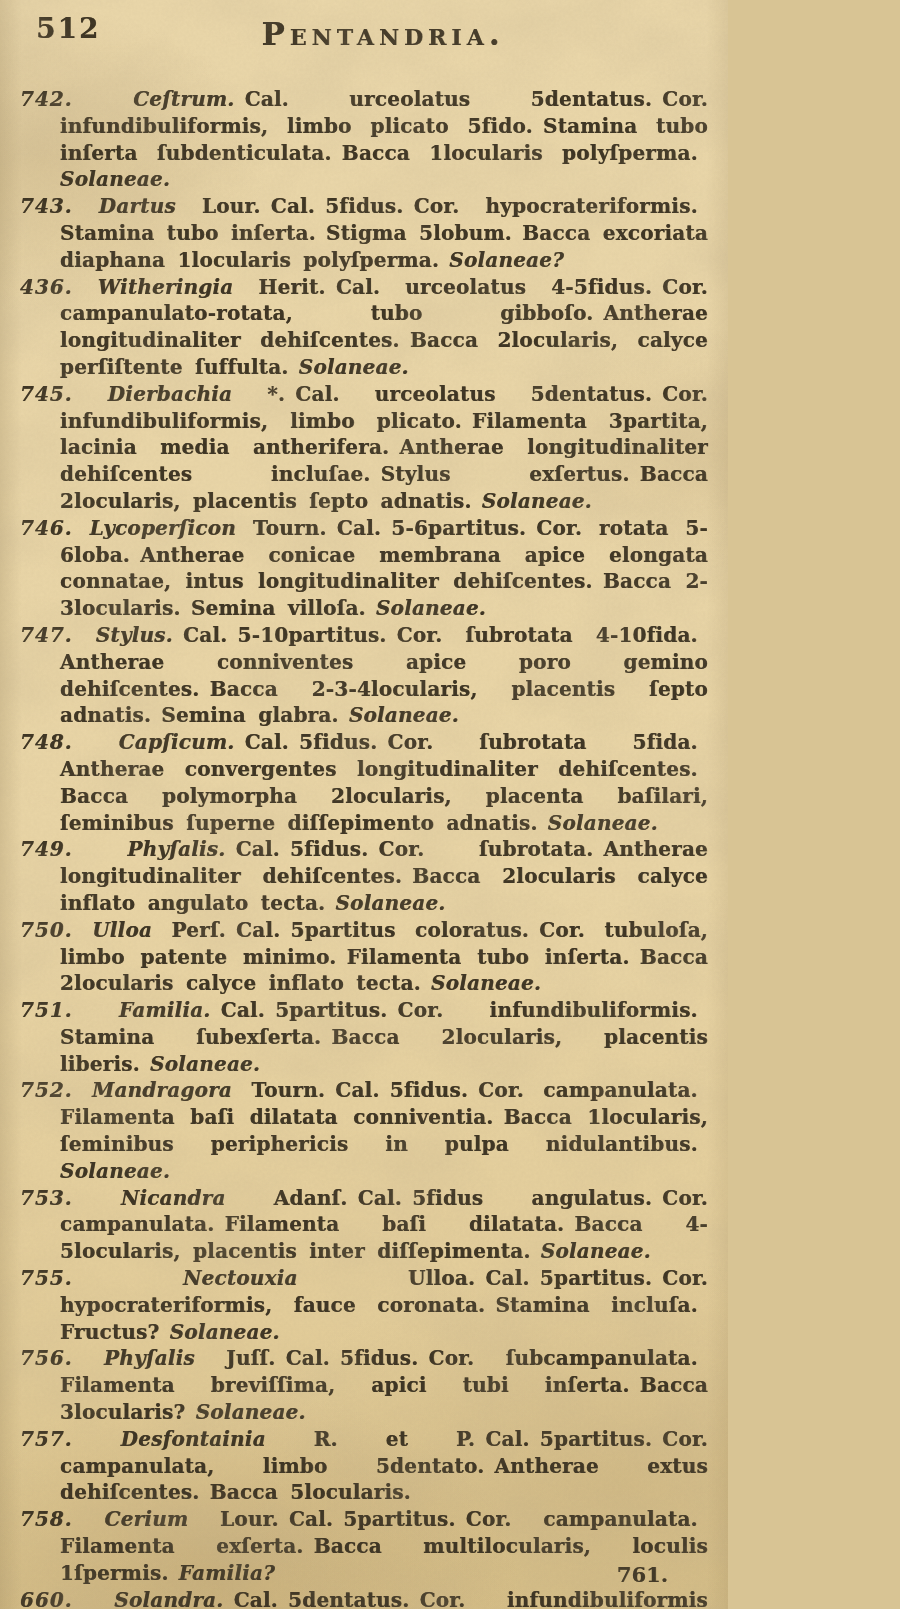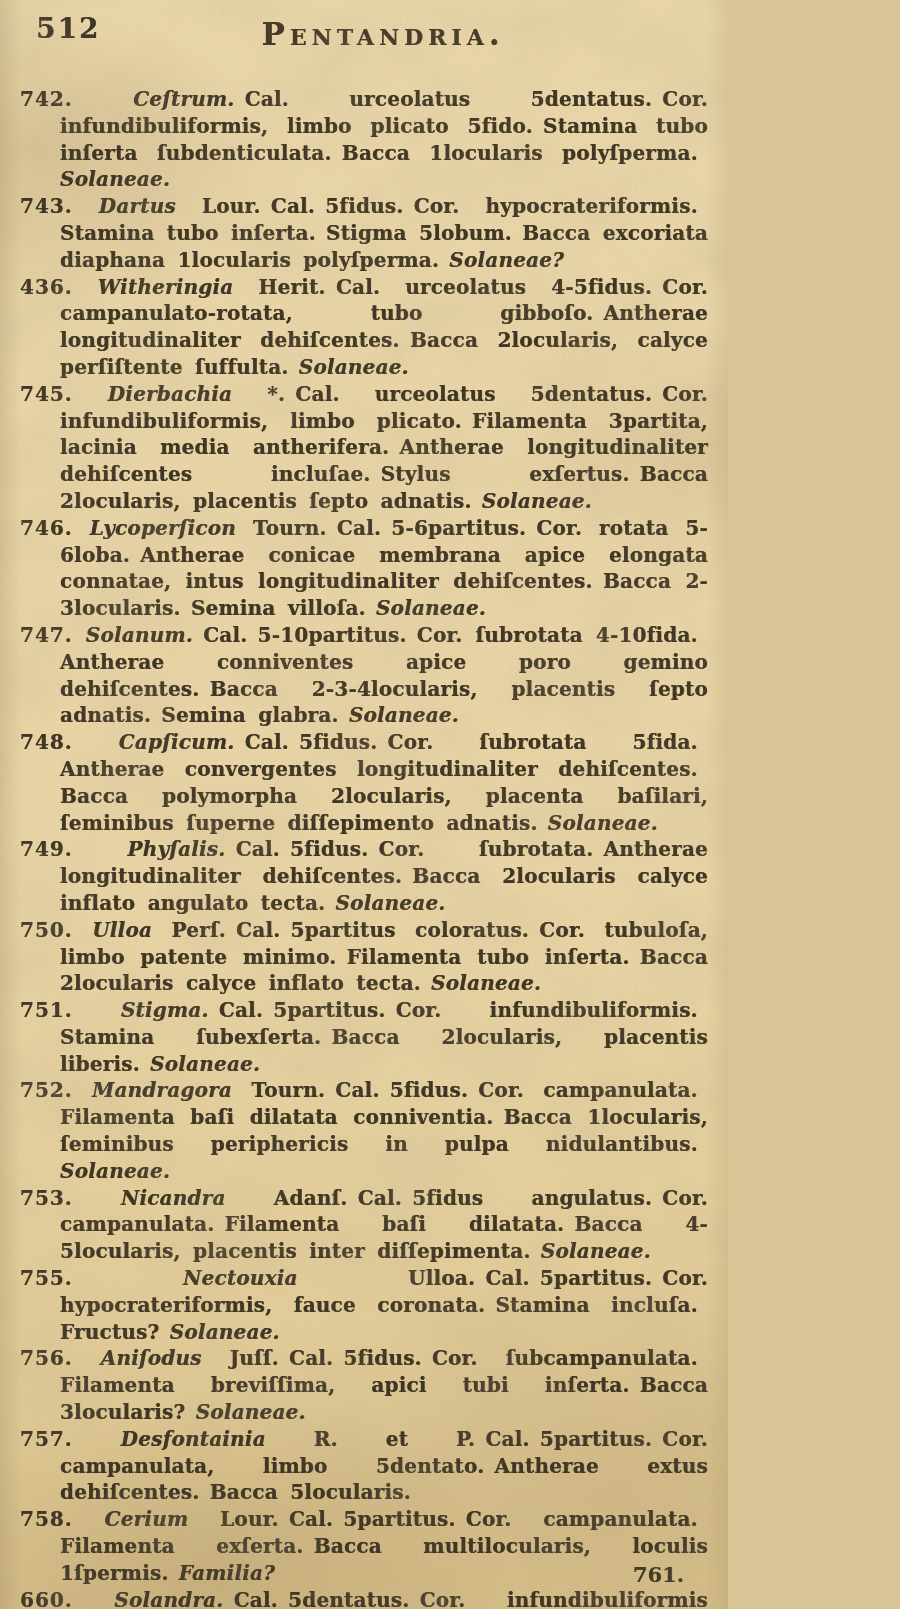--- a/index.html
+++ b/index.html
@@ -58,26 +58,26 @@
     padding-left: 50px;
     text-indent: -40px;
     font-size: 20px;
     line-height: 26.8px;
     font-weight: 700;
     text-align: justify;
     word-spacing: 0.26em;
     letter-spacing: 0.01em;
     text-shadow: 0.35px 0.35px 0 rgba(54,44,26,0.55), -0.2px -0.2px 0 rgba(54,44,26,0.3);
   }
-  .entry .num { letter-spacing: 1px; }
+  .entry .num { letter-spacing: 1px; font-style: italic; }
   .entry .genus, .entry .family { font-style: italic; }
   .catchword {
     position: absolute;
     top: 1562px;
-    right: 44px;
+    right: 60px;
     font-size: 21px;
     font-weight: 700;
     text-shadow: 0.35px 0.35px 0 rgba(54,44,26,0.55);
   }
 </style>
 </head>
 <body>
 
 <div class="page">
 
@@ -86,29 +86,29 @@
       <div class="page-number">512</div>
       <div class="page-title">Pentandria.</div>
     </header>
 
     <main class="entries">
         <p class="entry"><span class="num">742.</span> <span class="genus">Ceſtrum.</span> <span class="body-text">Cal. urceolatus 5dentatus. Cor. infundibuliformis, limbo plicato 5fido. Stamina tubo inſerta ſubdenticulata. Bacca 1locularis polyſperma.</span> <span class="family">Solaneae.</span></p>
         <p class="entry"><span class="num">743.</span> <span class="genus">Dartus</span> <span class="authority">Lour.</span> <span class="body-text">Cal. 5fidus. Cor. hypocrateriformis. Stamina tubo inſerta. Stigma 5lobum. Bacca excoriata diaphana 1locularis polyſperma.</span> <span class="family">Solaneae?</span></p>
         <p class="entry"><span class="num">436.</span> <span class="genus">Witheringia</span> <span class="authority">Herit.</span> <span class="body-text">Cal. urceolatus 4-5fidus. Cor. campanulato-rotata, tubo gibboſo. Antherae longitudinaliter dehiſcentes. Bacca 2locularis, calyce perſiſtente ſuffulta.</span> <span class="family">Solaneae.</span></p>
         <p class="entry"><span class="num">745.</span> <span class="genus">Dierbachia</span> <span class="authority">*.</span> <span class="body-text">Cal. urceolatus 5dentatus. Cor. infundibuliformis, limbo plicato. Filamenta 3partita, lacinia media antherifera. Antherae longitudinaliter dehiſcentes incluſae. Stylus exſertus. Bacca 2locularis, placentis ſepto adnatis.</span> <span class="family">Solaneae.</span></p>
         <p class="entry"><span class="num">746.</span> <span class="genus">Lycoperſicon</span> <span class="authority">Tourn.</span> <span class="body-text">Cal. 5-6partitus. Cor. rotata 5-6loba. Antherae conicae membrana apice elongata connatae, intus longitudinaliter dehiſcentes. Bacca 2-3locularis. Semina villoſa.</span> <span class="family">Solaneae.</span></p>
-        <p class="entry"><span class="num">747.</span> <span class="genus">Solanum.</span> <span class="body-text">Cal. 5-10partitus. Cor. ſubrotata 4-10fida. Antherae conniventes apice poro gemino dehiſcentes. Bacca 2-3-4locularis, placentis ſepto adnatis. Semina glabra.</span> <span class="family">Solaneae.</span></p>
+        <p class="entry"><span class="num">747.</span> <span class="genus">Stylus.</span> <span class="body-text">Cal. 5-10partitus. Cor. ſubrotata 4-10fida. Antherae conniventes apice poro gemino dehiſcentes. Bacca 2-3-4locularis, placentis ſepto adnatis. Semina glabra.</span> <span class="family">Solaneae.</span></p>
         <p class="entry"><span class="num">748.</span> <span class="genus">Capſicum.</span> <span class="body-text">Cal. 5fidus. Cor. ſubrotata 5fida. Antherae convergentes longitudinaliter dehiſcentes. Bacca polymorpha 2locularis, placenta baſilari, ſeminibus ſuperne diſſepimento adnatis.</span> <span class="family">Solaneae.</span></p>
         <p class="entry"><span class="num">749.</span> <span class="genus">Phyſalis.</span> <span class="body-text">Cal. 5fidus. Cor. ſubrotata. Antherae longitudinaliter dehiſcentes. Bacca 2locularis calyce inflato angulato tecta.</span> <span class="family">Solaneae.</span></p>
         <p class="entry"><span class="num">750.</span> <span class="genus">Ulloa</span> <span class="authority">Perſ.</span> <span class="body-text">Cal. 5partitus coloratus. Cor. tubuloſa, limbo patente minimo. Filamenta tubo inſerta. Bacca 2locularis calyce inflato tecta.</span> <span class="family">Solaneae.</span></p>
-        <p class="entry"><span class="num">751.</span> <span class="genus">Stigma.</span> <span class="body-text">Cal. 5partitus. Cor. infundibuliformis. Stamina ſubexſerta. Bacca 2locularis, placentis liberis.</span> <span class="family">Solaneae.</span></p>
+        <p class="entry"><span class="num">751.</span> <span class="genus">Familia.</span> <span class="body-text">Cal. 5partitus. Cor. infundibuliformis. Stamina ſubexſerta. Bacca 2locularis, placentis liberis.</span> <span class="family">Solaneae.</span></p>
         <p class="entry"><span class="num">752.</span> <span class="genus">Mandragora</span> <span class="authority">Tourn.</span> <span class="body-text">Cal. 5fidus. Cor. campanulata. Filamenta baſi dilatata conniventia. Bacca 1locularis, ſeminibus periphericis in pulpa nidulantibus.</span> <span class="family">Solaneae.</span></p>
         <p class="entry"><span class="num">753.</span> <span class="genus">Nicandra</span> <span class="authority">Adanſ.</span> <span class="body-text">Cal. 5fidus angulatus. Cor. campanulata. Filamenta baſi dilatata. Bacca 4-5locularis, placentis inter diſſepimenta.</span> <span class="family">Solaneae.</span></p>
         <p class="entry"><span class="num">755.</span> <span class="genus">Nectouxia</span> <span class="authority">Ulloa.</span> <span class="body-text">Cal. 5partitus. Cor. hypocrateriformis, fauce coronata. Stamina incluſa. Fructus?</span> <span class="family">Solaneae.</span></p>
-        <p class="entry"><span class="num">756.</span> <span class="genus">Aniſodus</span> <span class="authority">Juſſ.</span> <span class="body-text">Cal. 5fidus. Cor. ſubcampanulata. Filamenta breviſſima, apici tubi inſerta. Bacca 3locularis?</span> <span class="family">Solaneae.</span></p>
+        <p class="entry"><span class="num">756.</span> <span class="genus">Phyſalis</span> <span class="authority">Juſſ.</span> <span class="body-text">Cal. 5fidus. Cor. ſubcampanulata. Filamenta breviſſima, apici tubi inſerta. Bacca 3locularis?</span> <span class="family">Solaneae.</span></p>
         <p class="entry"><span class="num">757.</span> <span class="genus">Desfontainia</span> <span class="authority">R. et P.</span> <span class="body-text">Cal. 5partitus. Cor. campanulata, limbo 5dentato. Antherae extus dehiſcentes. Bacca 5locularis.</span></p>
         <p class="entry"><span class="num">758.</span> <span class="genus">Cerium</span> <span class="authority">Lour.</span> <span class="body-text">Cal. 5partitus. Cor. campanulata. Filamenta exſerta. Bacca multilocularis, loculis 1ſpermis.</span> <span class="family">Familia?</span></p>
         <p class="entry"><span class="num">660.</span> <span class="genus">Solandra.</span> <span class="body-text">Cal. 5dentatus. Cor. infundibuliformis ventricoſa, limbo lobato undulato. Stigma fiſſum. Bacca 4locularis, loculis duobus in placentam abeuntibus.</span> <span class="family">Solaneae.</span></p>
       </main>
   </div>
 
   <div class="catchword">761.</div>
 
   <svg class="grain" width="900" height="1609" xmlns="http://www.w3.org/2000/svg">
     <defs>

